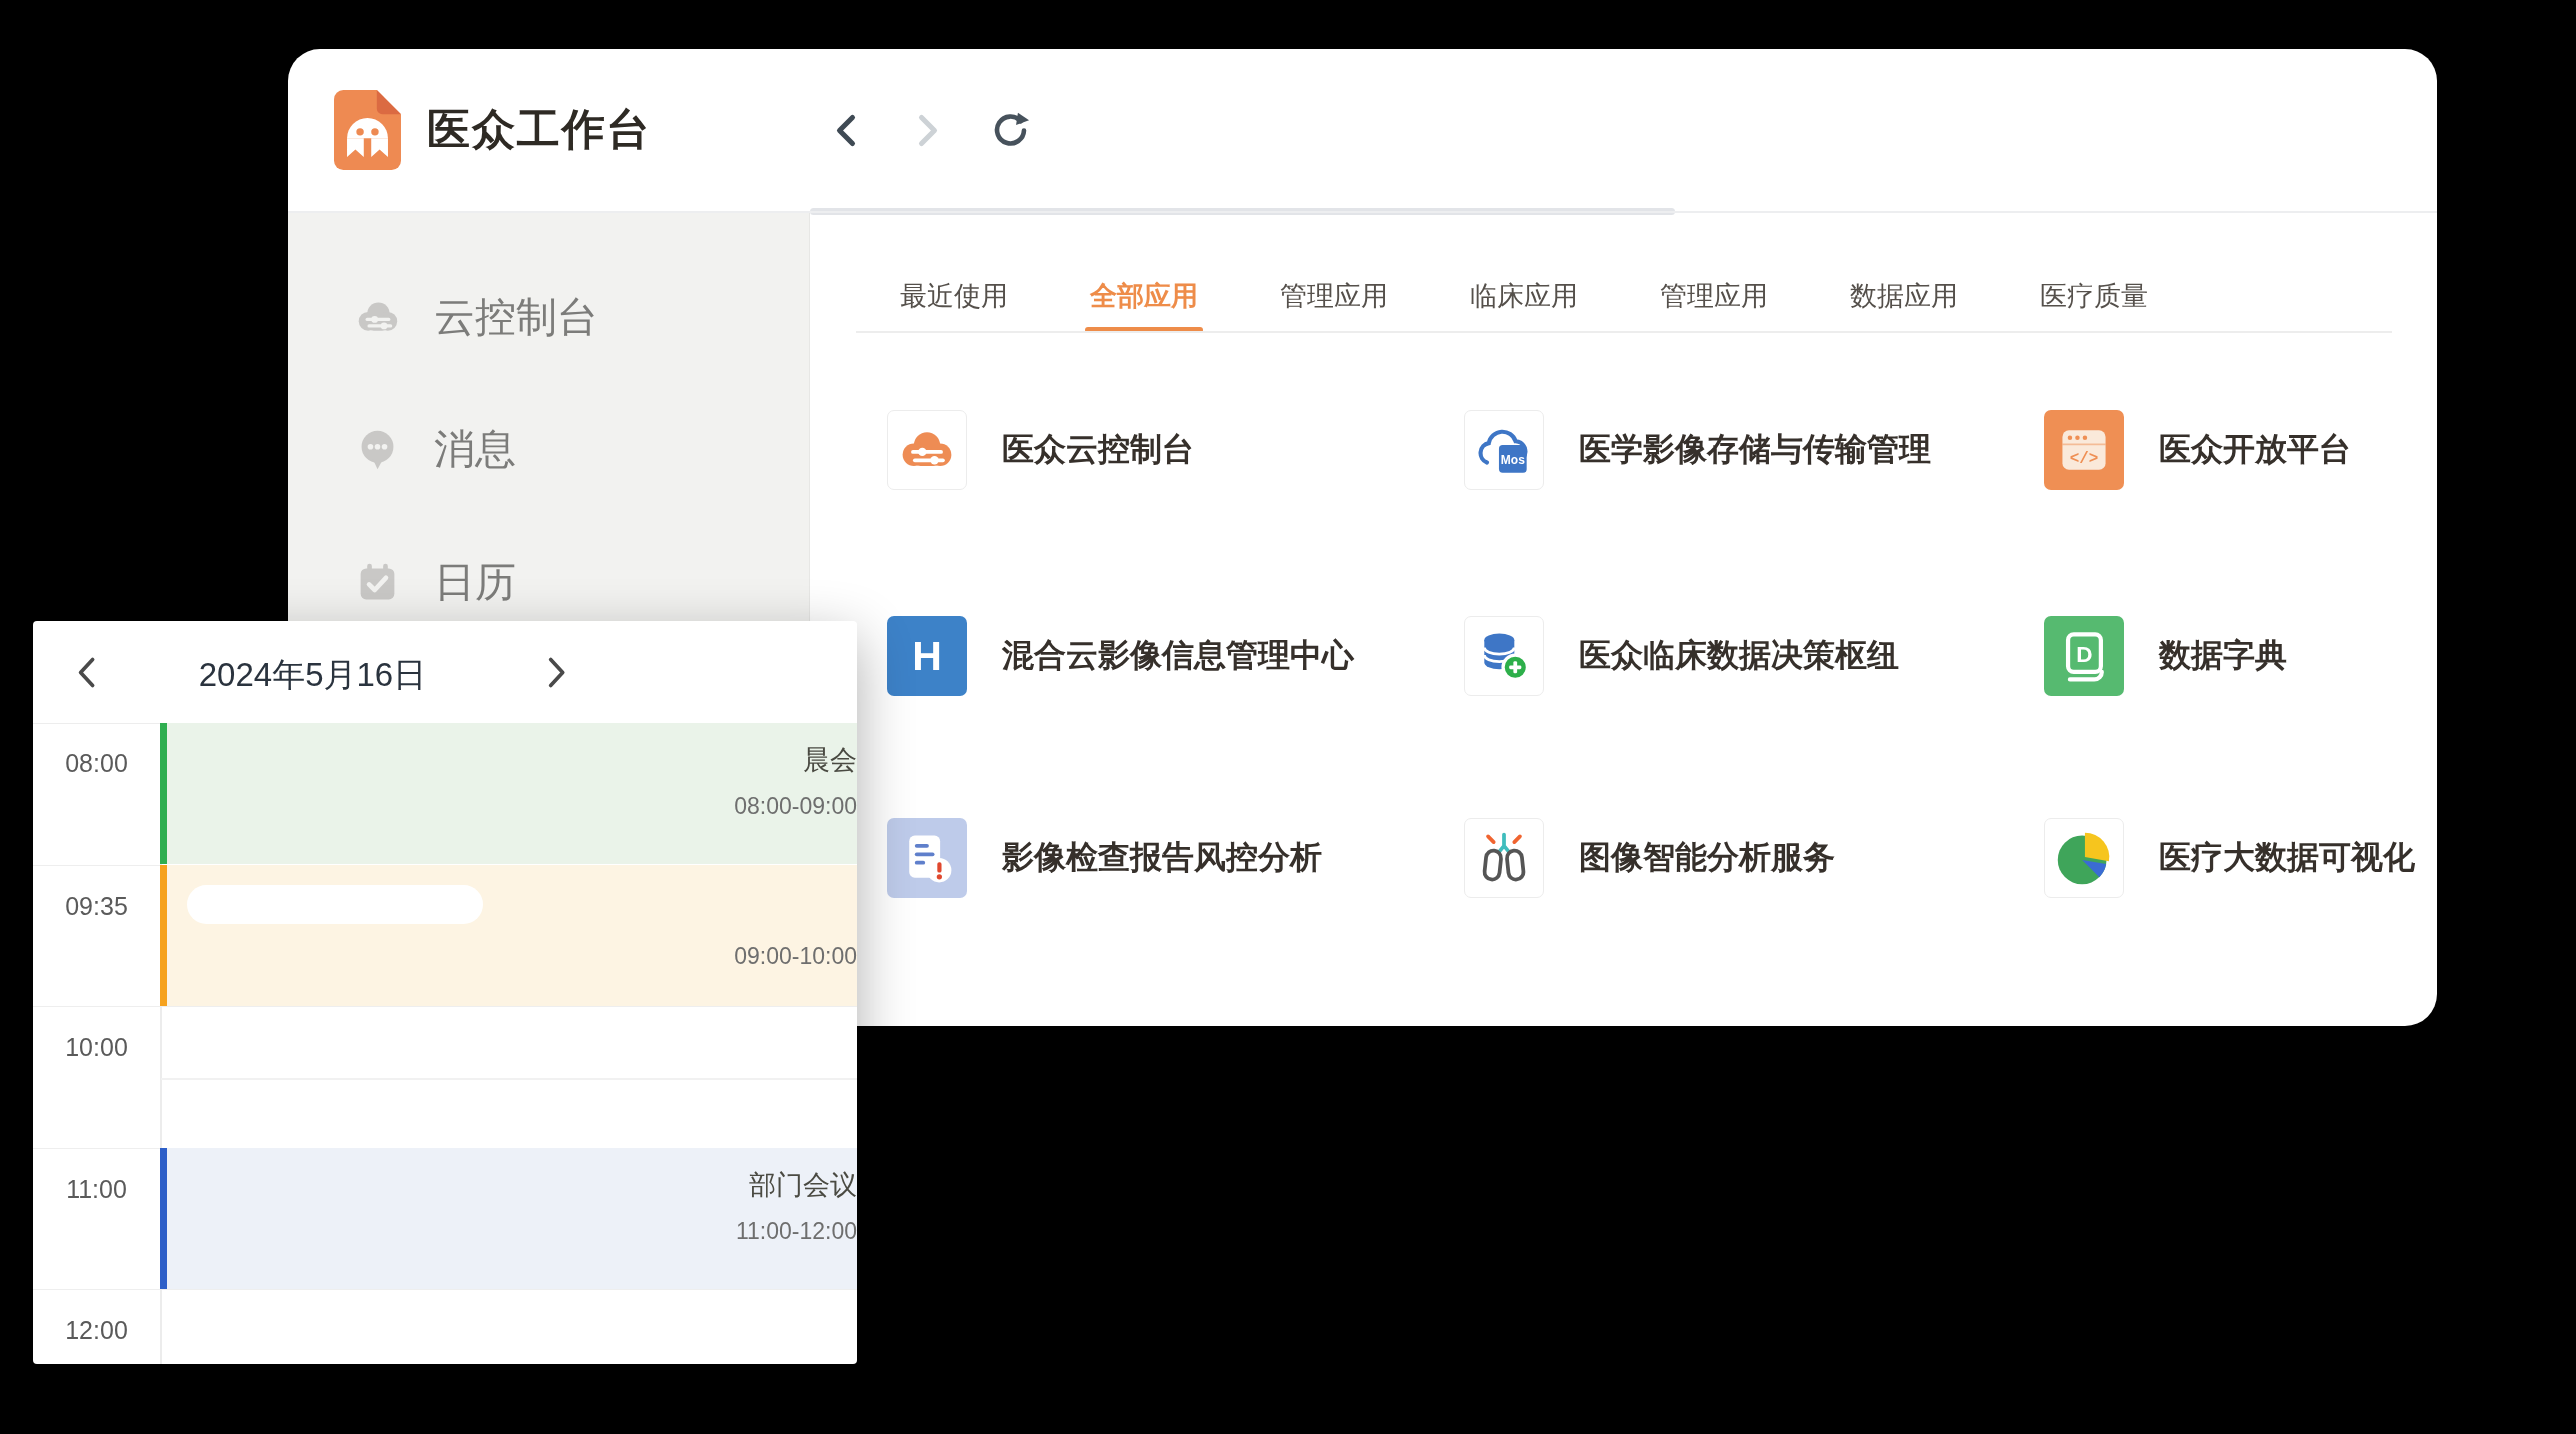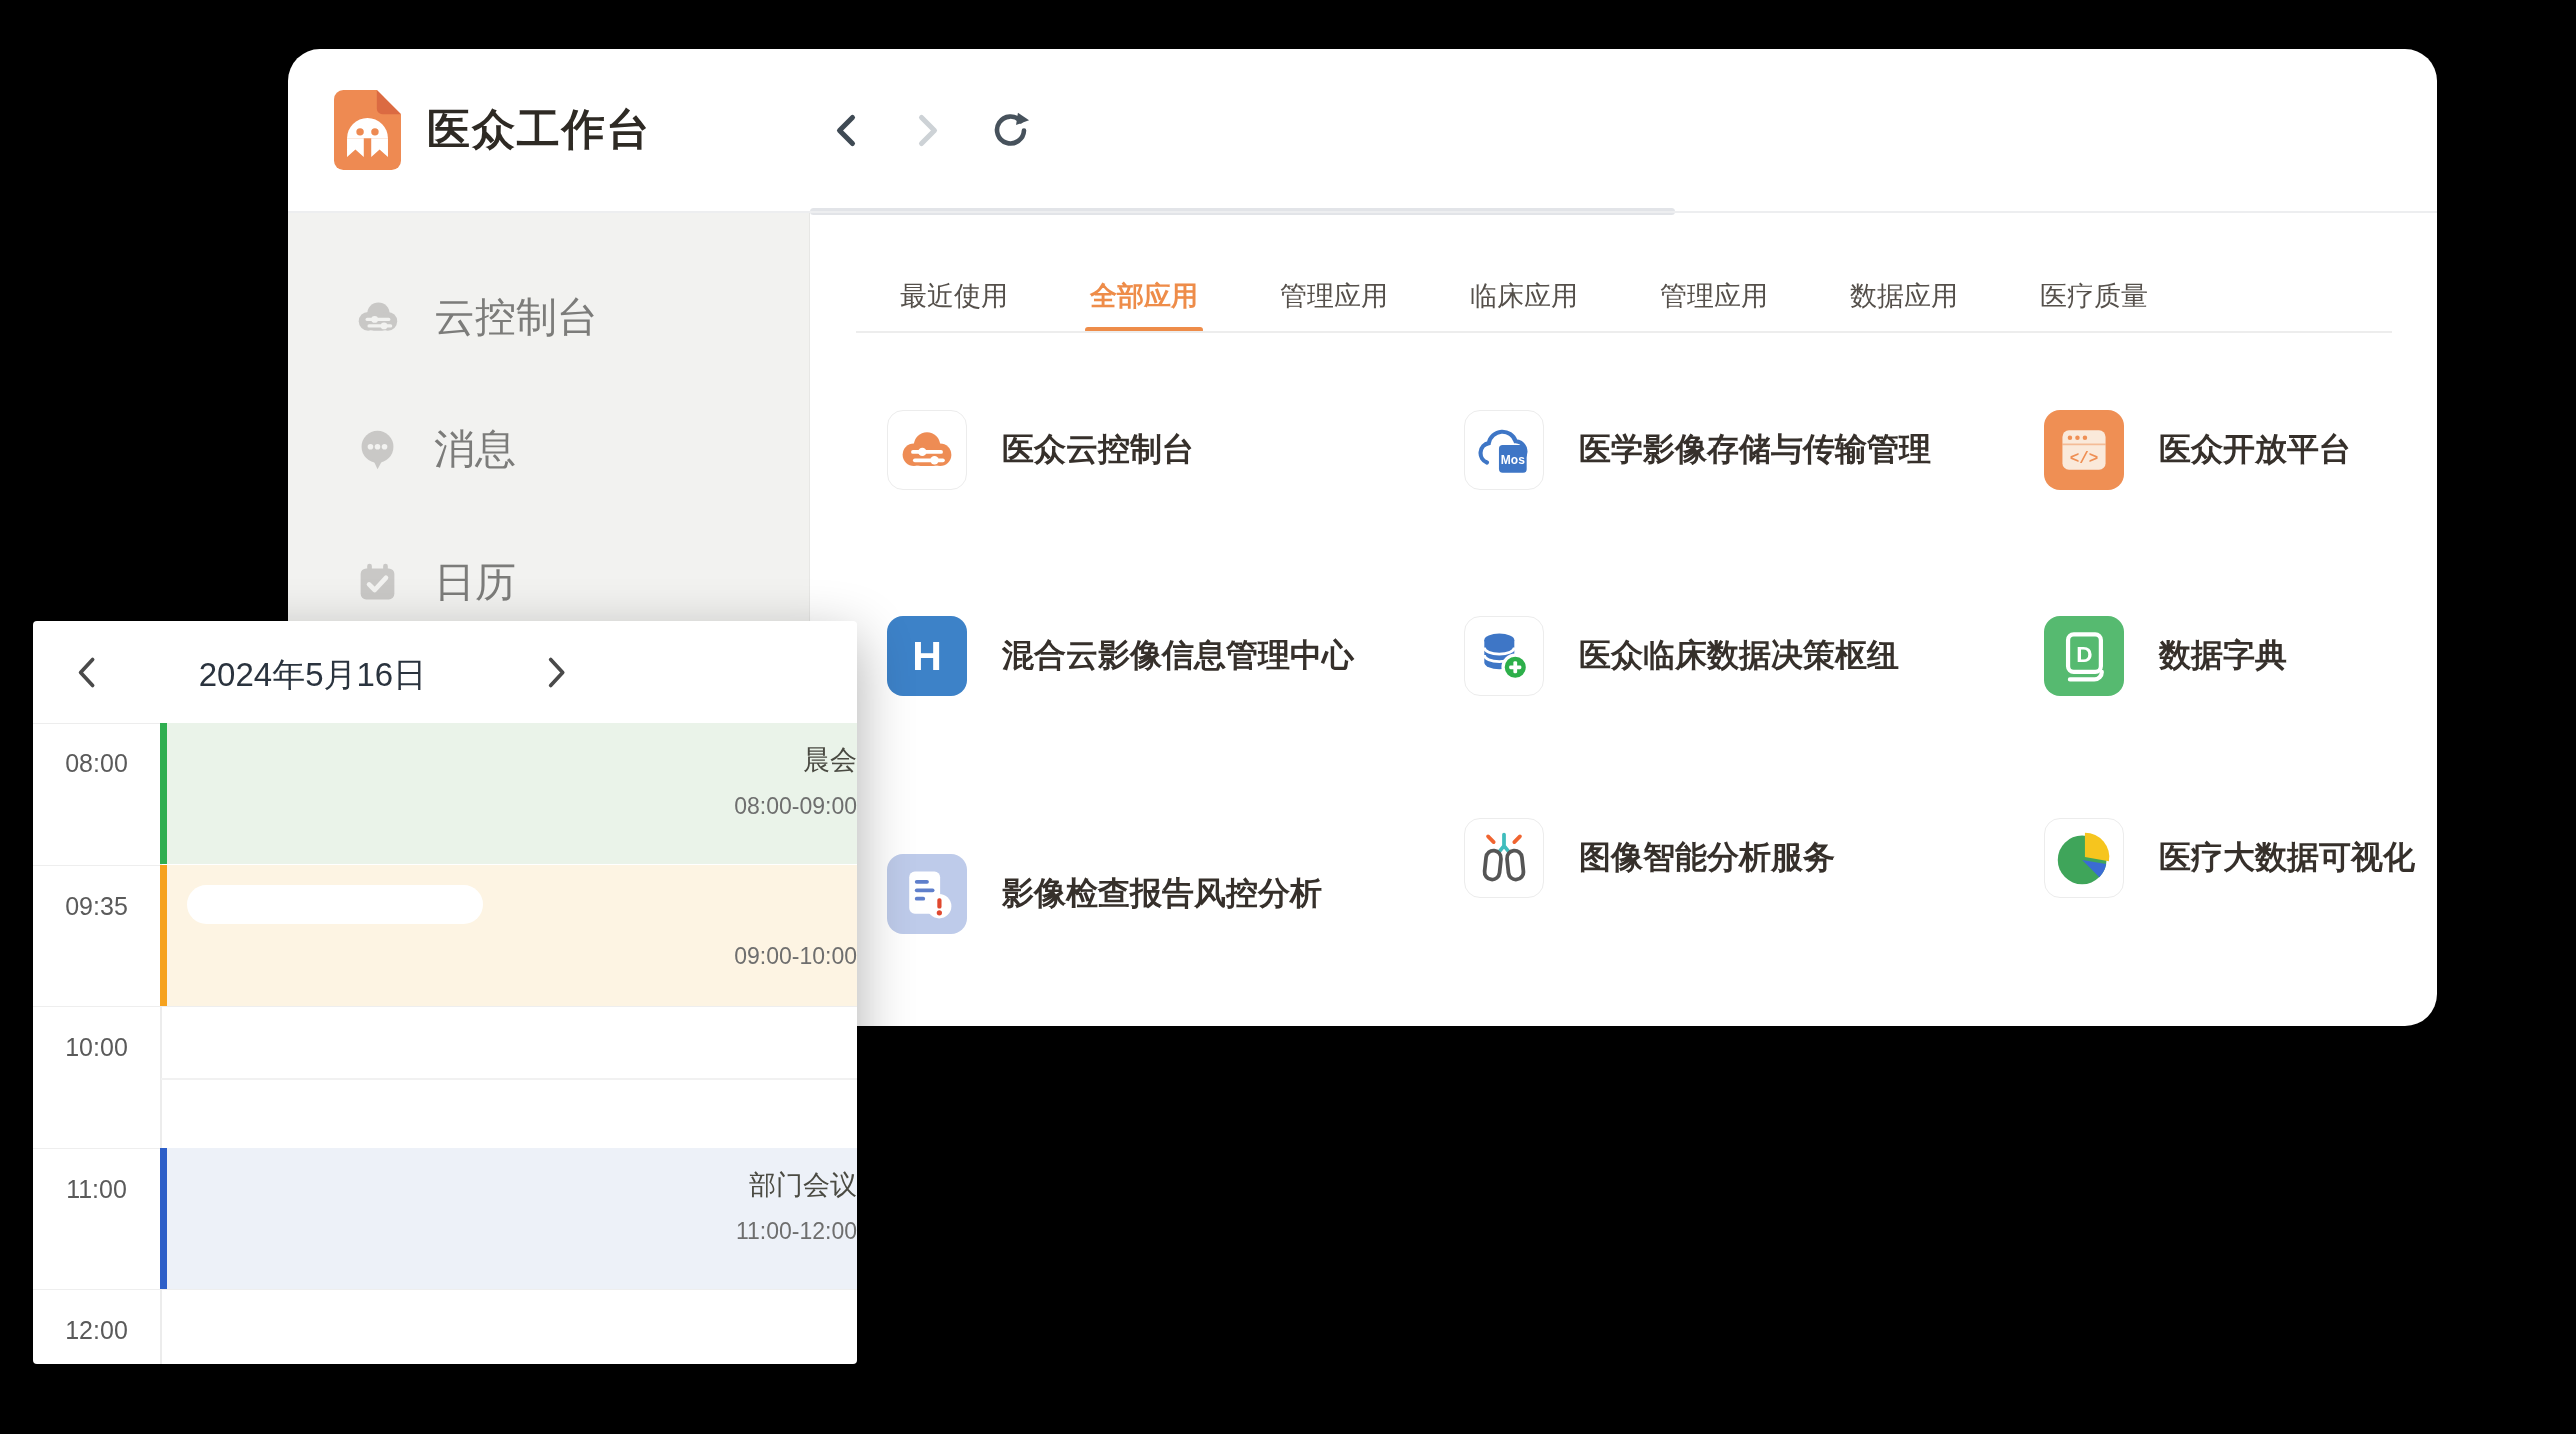--- a/index.html
+++ b/index.html
@@ -29,21 +29,21 @@
   .content{position:absolute;left:524px;top:164px;right:0;bottom:0;}
   .tabs{position:absolute;left:88px;top:54px;height:58px;display:flex;gap:82px;justify-content:center;}
   .tab{position:relative;display:flex;align-items:center;font-size:27px;color:#55504b;
        cursor:pointer;white-space:nowrap;}
   .tab-active{color:#ee8c49;font-weight:700;}
   .tab-active::after{content:"";position:absolute;left:-4.7px;right:-4.7px;bottom:-8.4px;height:6.5px;
                      border-radius:3.7px;background:#ee8c49;}
   .tabs-divider{position:absolute;left:44px;right:45px;top:118px;height:1.9px;background:#ededed;}
 
   .app-item{position:absolute;display:flex;align-items:center;gap:35px;cursor:pointer;justify-content:flex-end;}
-  .tile{width:80px;height:80px;border-radius:16px;display:flex;align-items:center;
+  .tile{width:80px;height:80px;border-radius:7px;display:flex;align-items:center;
         justify-content:center;box-sizing:border-box;flex:0 0 auto;}
   .tile-white{background:#fff;border:1.9px solid #ececec;}
   .tile-orange{background:#EF8F54;}
   .tile-blue{background:#3D82C8;}
   .tile-green{background:#56BA70;}
   .tile-peri{background:#BECBEA;}
   .app-label{font-size:32px;font-weight:600;color:#36302b;white-space:nowrap;}
   .tile-letter{color:#fff;font-size:41px;font-weight:700;}
 
   
@@ -230,21 +230,21 @@
         <div class="tile tile-green">
           <svg width="60" height="60" viewBox="0 0 64 64">
             <rect x="15" y="9" width="35" height="40" rx="6" fill="none" stroke="#fff" stroke-width="4.5"></rect>
             <path d="M17 57 h26 a8 8 0 0 0 8 -8" fill="none" stroke="#fff" stroke-width="4.5" stroke-linecap="round"></path>
             <text x="32.5" y="38" text-anchor="middle" font-size="24" font-weight="bold" fill="#fff" font-family="Liberation Sans, sans-serif">D</text>
           </svg>
         </div>
         <span class="app-label">数据字典</span>
       </div>
 
-      <div class="app-item" style="left:75px;top:641px;">
+      <div class="app-item" style="left:75px;top:605px;">
         <div class="tile tile-peri">
           <svg width="60" height="60" viewBox="0 0 64 64">
             <rect x="13" y="8" width="33" height="45" rx="6" fill="#fff"></rect>
             <rect x="19" y="17" width="15" height="4" rx="2" fill="#5F7FCB"></rect>
             <rect x="19" y="26" width="21" height="4" rx="2" fill="#5F7FCB"></rect>
             <rect x="19" y="35" width="11" height="4" rx="2" fill="#5F7FCB"></rect>
             <circle cx="45" cy="45" r="13" fill="#fff"></circle>
             <rect x="43" y="36.5" width="4.5" height="11" rx="2" fill="#E0482E"></rect>
             <circle cx="45.2" cy="52" r="2.8" fill="#E0482E"></circle>
           </svg>

